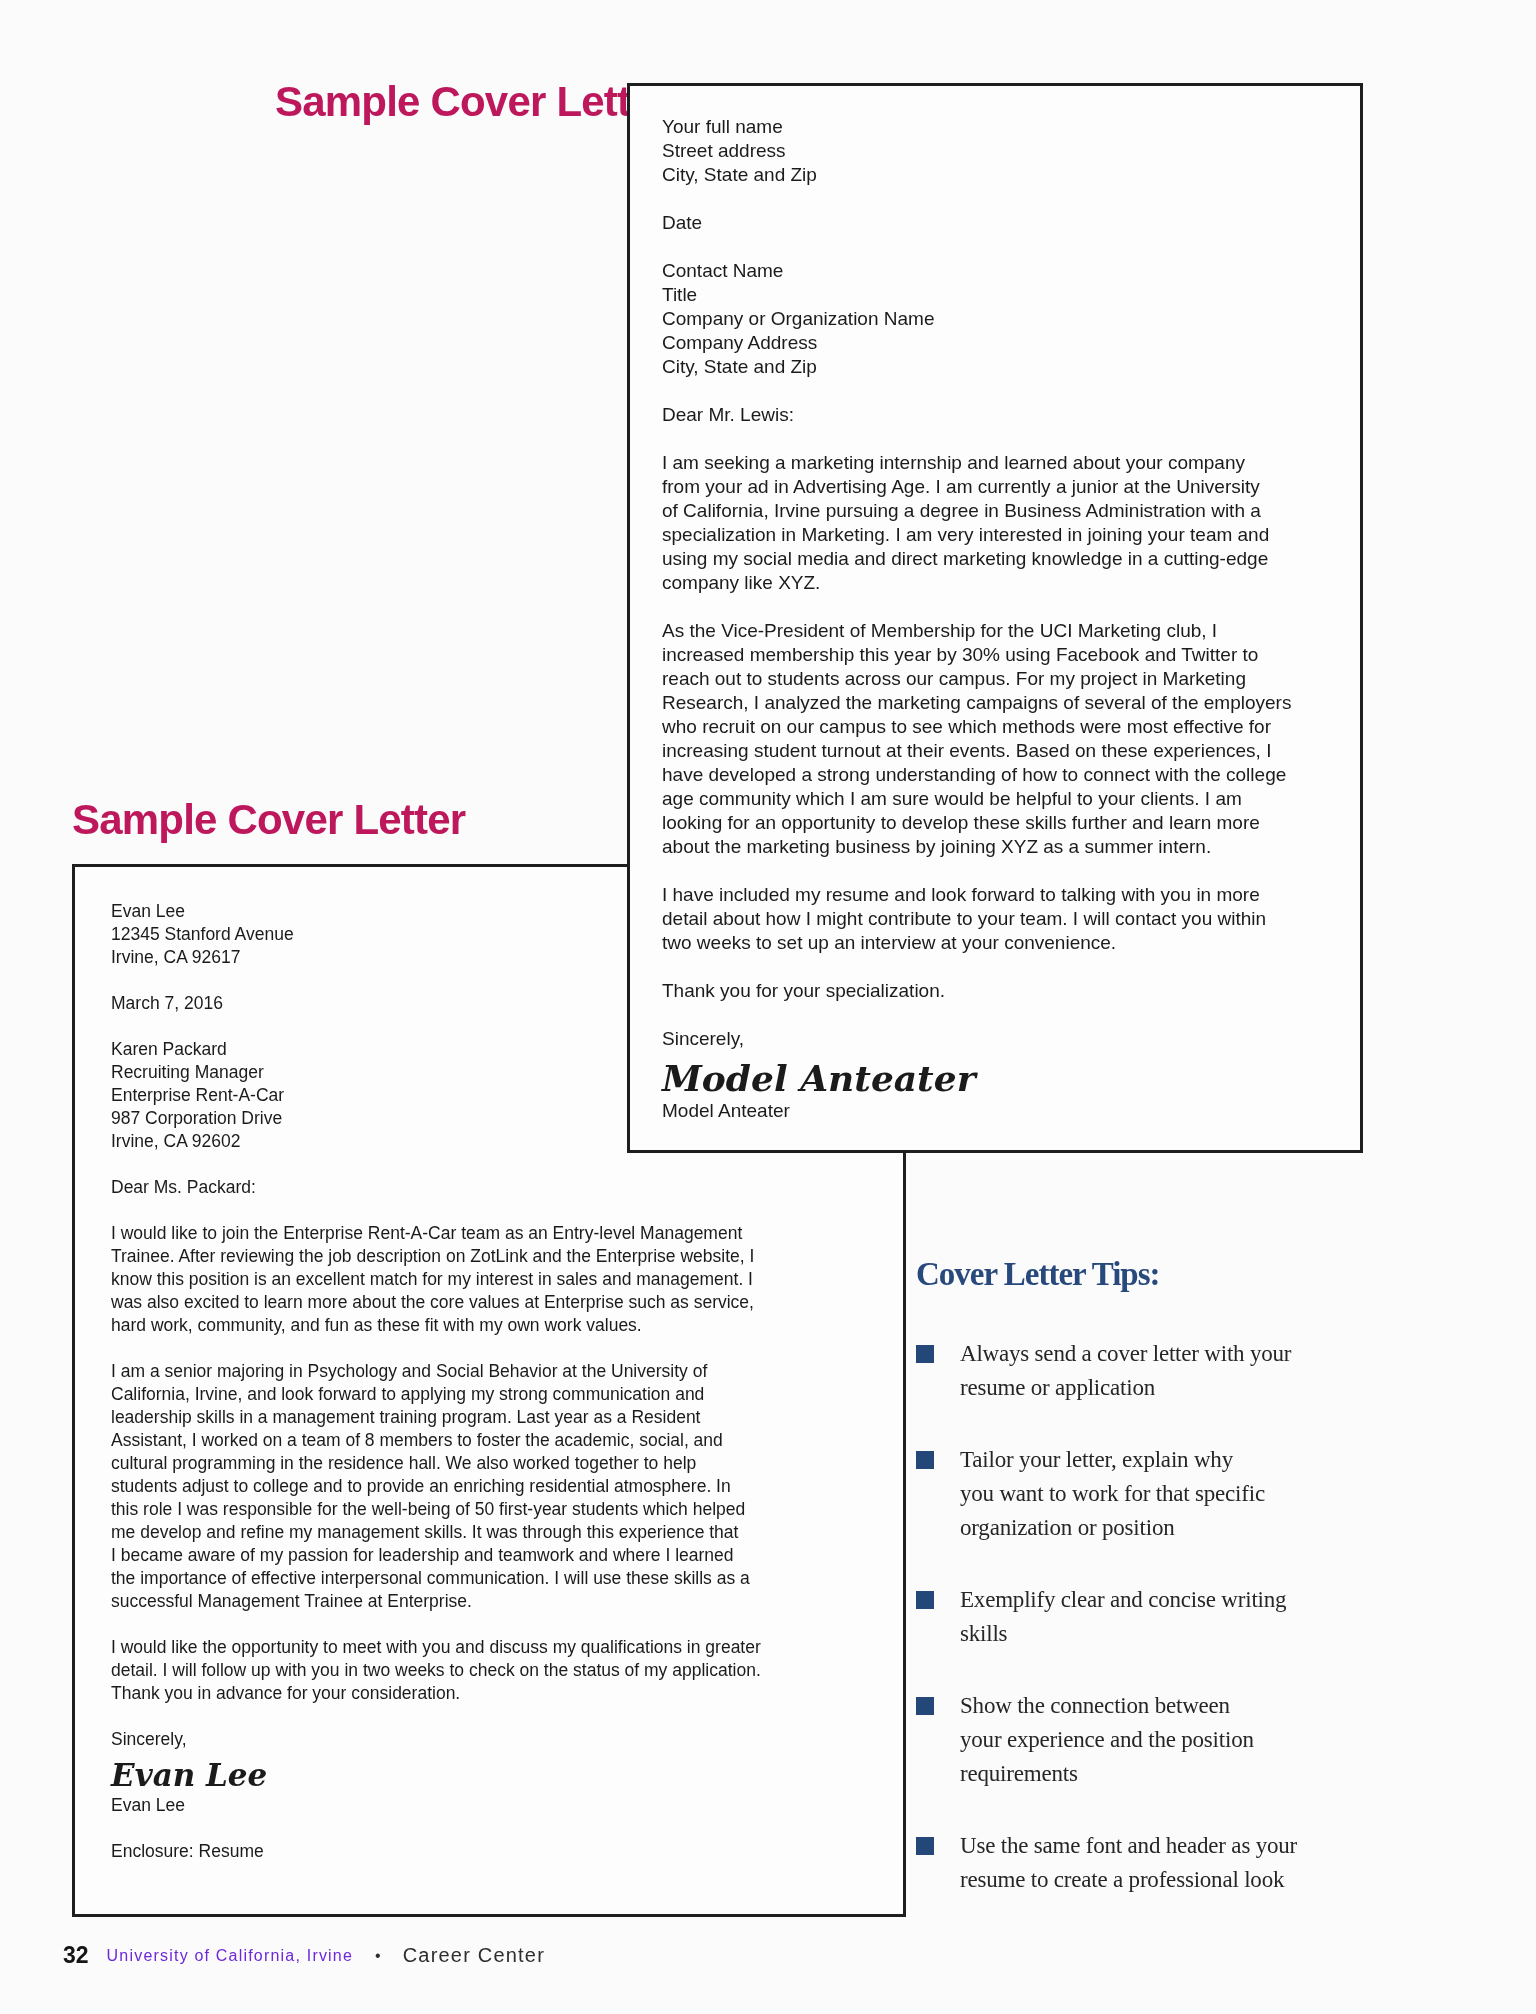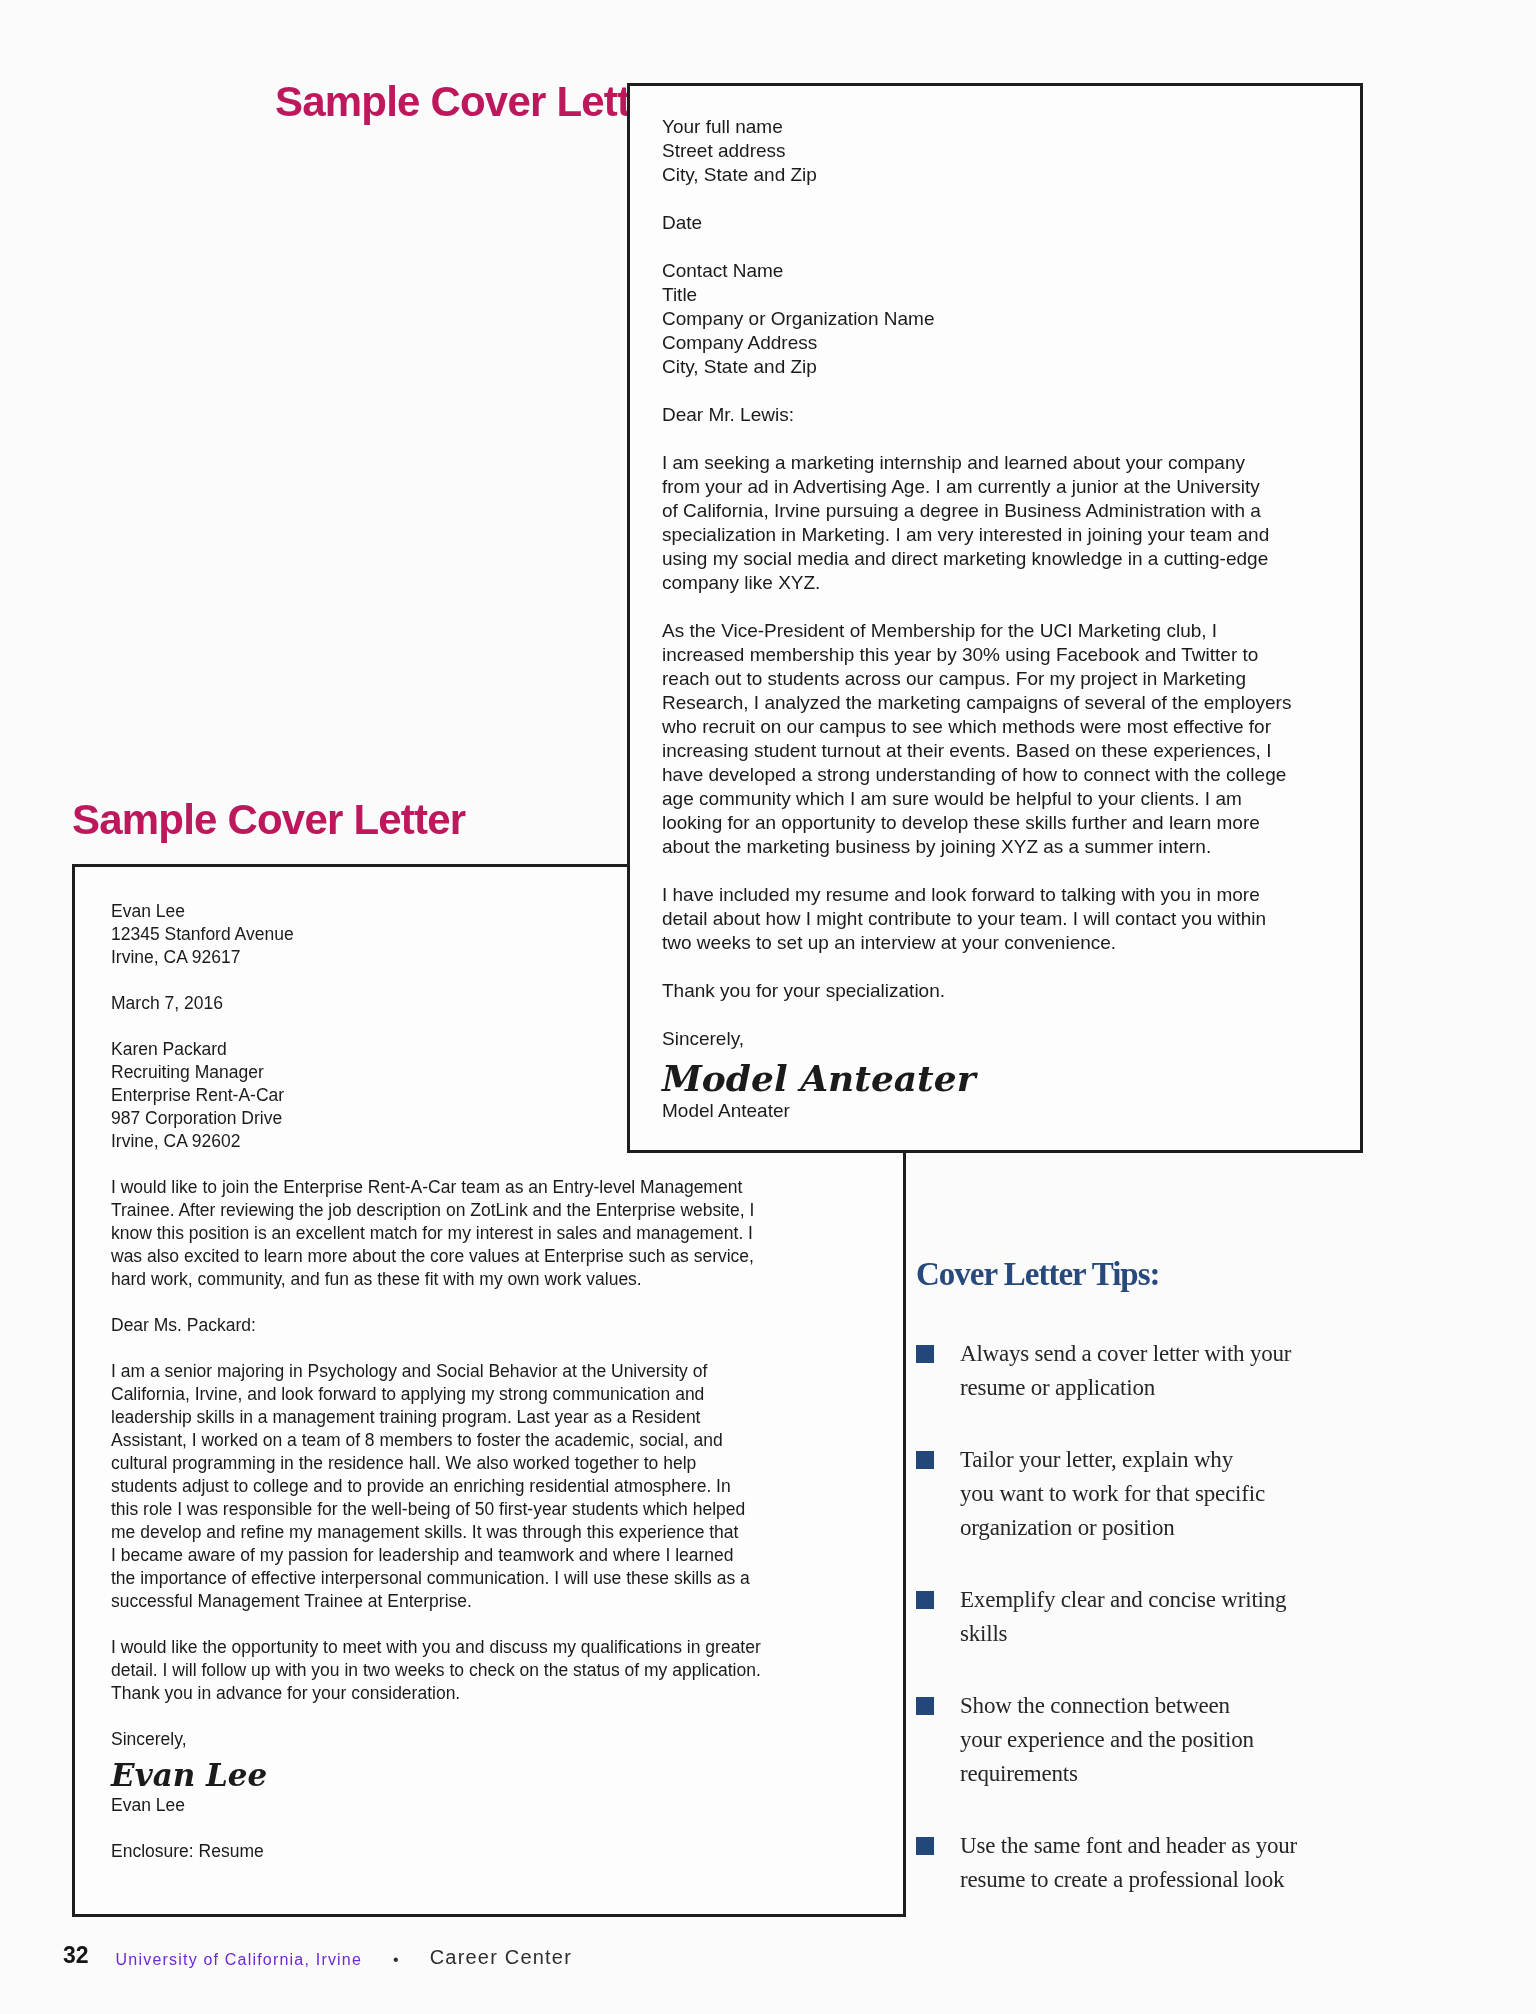--- a/index.html
+++ b/index.html
@@ -56,21 +56,21 @@
   .tip { display:flex; align-items:flex-start; margin-bottom:38px; }
   .tip-square { width:18px; height:18px; background:#24477a; margin-top:8px; flex:0 0 auto; }
   .tip-text {
     margin-left:26px;
     font-size:23px; line-height:34px; letter-spacing:-0.2px;
     color:#262626; white-space:pre-line;
   }
 
   #footer {
     position:absolute; left:63px; top:1942px;
-    display:flex; align-items:flex-end; white-space:nowrap;gap:9px;
+    display:flex; align-items:center; white-space:nowrap;
   }
   .footer-num { font-weight:bold; font-size:23px; color:#151515; }
   .footer-inst { margin-left:18px; font-size:16px; letter-spacing:1.2px; color:#6d28d9; }
   .footer-dot { margin:0 22px; font-size:16px; color:#2e2e2e; }
   .footer-unit { font-size:20px; letter-spacing:1.2px; color:#2e2e2e; }
 </style>
 </head>
 <body>
 
 <div class="page">
@@ -80,26 +80,26 @@
   <div id="box2" class="letter-box">
     <div class="blk">Evan Lee
 12345 Stanford Avenue
 Irvine, CA 92617</div>
     <div class="blk">March 7, 2016</div>
     <div class="blk">Karen Packard
 Recruiting Manager
 Enterprise Rent-A-Car
 987 Corporation Drive
 Irvine, CA 92602</div>
+    <div class="blk">Dear Ms. Packard:</div>
     <div class="blk">I would like to join the Enterprise Rent-A-Car team as an Entry-level Management
 Trainee. After reviewing the job description on ZotLink and the Enterprise website, I
 know this position is an excellent match for my interest in sales and management. I
 was also excited to learn more about the core values at Enterprise such as service,
 hard work, community, and fun as these fit with my own work values.</div>
-    <div class="blk">Dear Ms. Packard:</div>
     <div class="blk">I am a senior majoring in Psychology and Social Behavior at the University of
 California, Irvine, and look forward to applying my strong communication and
 leadership skills in a management training program. Last year as a Resident
 Assistant, I worked on a team of 8 members to foster the academic, social, and
 cultural programming in the residence hall. We also worked together to help
 students adjust to college and to provide an enriching residential atmosphere. In
 this role I was responsible for the well-being of 50 first-year students which helped
 me develop and refine my management skills. It was through this experience that
 I became aware of my passion for leadership and teamwork and where I learned
 the importance of effective interpersonal communication. I will use these skills as a

